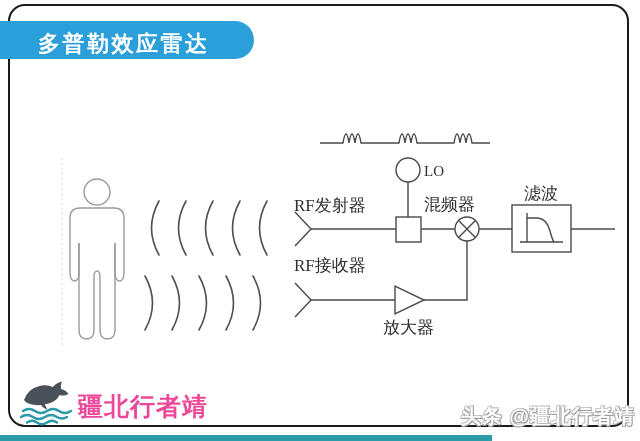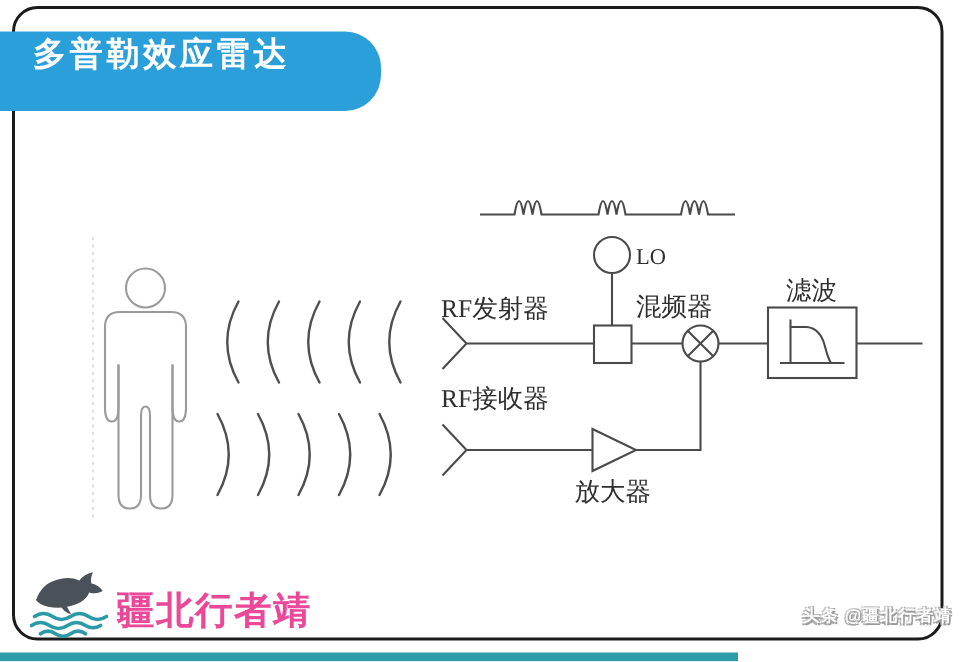--- a/index.html
+++ b/index.html
@@ -9,39 +9,39 @@
   }
   .bottom-strip{
     position:absolute;left:0;bottom:0;width:492px;height:6px;background:#2D9CA9;
   }
   .card-border{
     position:absolute;left:8px;top:4px;width:621px;height:423px;
     border:2.5px solid #1B1B1B;border-radius:17px;box-sizing:border-box;
     background:transparent;
   }
   .banner{
-    position:absolute;left:0;top:21px;width:254px;height:53px;
+    position:absolute;left:0;top:21px;width:254px;height:38px;
     background:#2B9FD9;border-radius:0 24px 24px 0;
-    display:flex;align-items:flex-start;padding-left:22px;box-sizing:border-box;
+    display:flex;align-items:flex-end;padding-left:38px;box-sizing:border-box;
   }
   .banner .title{
     color:#ffffff;font-size:22px;font-weight:700;letter-spacing:2.5px;
     font-family:"Liberation Sans",sans-serif;
   }
   .diagram{position:absolute;left:0;top:0;width:640px;height:441px;}
   .diagram text{
     font-family:"Liberation Serif","DejaVu Serif",serif;fill:#2F2F2F;
   }
   .logo-svg{position:absolute;left:20px;top:380px;width:58px;height:46px;}
   .logo-text{
     position:absolute;left:78px;top:390px;font-size:25px;font-weight:700;
     color:#ec4899;letter-spacing:1px;font-family:"Liberation Sans",sans-serif;
   }
   .watermark{
-    position:absolute;right:5px;top:403px;font-size:11px;font-weight:700;
+    position:absolute;right:5px;top:403px;font-size:20px;font-weight:700;
     color:#fdfdfd;letter-spacing:1px;font-family:"Liberation Sans",sans-serif;
     text-shadow:1px 1px 0 #9a9a9a,-1px -1px 0 #c9c9c9,1px -1px 0 #ababab,-1px 1px 0 #ababab;
   }
 </style>
 </head>
 <body>
 
 <div class="canvas">
 
   <div class="bottom-strip"></div>

